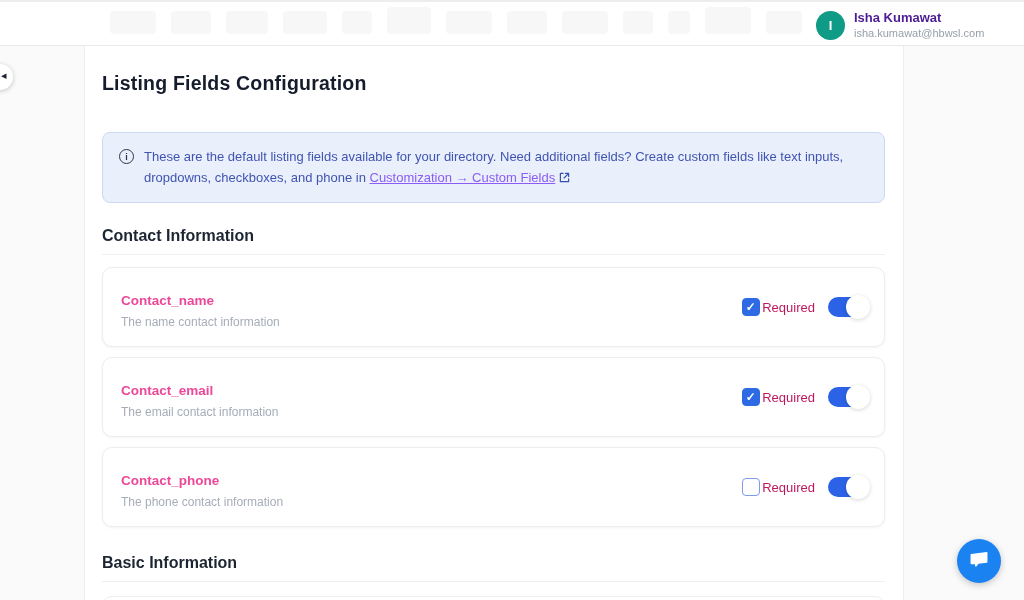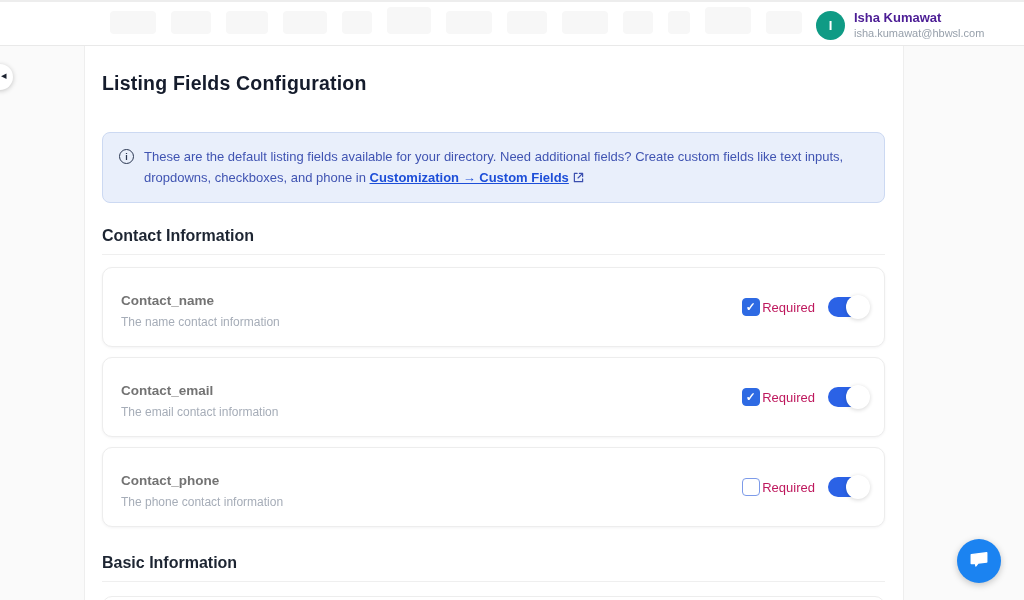--- a/index.html
+++ b/index.html
@@ -42,35 +42,35 @@
   .banner{
     margin-top:37px; background:#e9effb; border:1px solid #ccd9f2; border-radius:8px;
     padding:13px 16px; display:flex; gap:10px;
   }
   .info-icon{
     flex:none; width:15px; height:15px; margin-top:3px; border:1.5px solid #2b3752; border-radius:50%;
     color:#2b3752; font-size:9px; font-weight:700; font-style:normal;
     display:flex; align-items:center; justify-content:center;
   }
   .banner-text{ font-size:13px; color:#4054b2; line-height:21px; }
-  .banner-link{ color:#1d4ed8; font-weight:700; text-decoration:underline; cursor:pointer; }
+  .banner-link{ color:#8b5cf6; font-weight:400; text-decoration:underline; cursor:pointer; }
   .ext-icon{ display:inline-block; vertical-align:-1px; margin-left:4px; }
 
   .section-title{ font-size:16px; font-weight:700; color:#1d2532; }
   .st-1{ margin-top:24px; }
   .st-2{ margin-top:27px; }
   .divider{ height:1px; background:#efefef; margin-top:9px; }
 
   .card{
     margin-top:12px; height:80px; background:#fff;
     border:1px solid #ededed; border-radius:10px; box-shadow:0 1px 3px rgba(16,24,40,.05);
     display:flex; align-items:center; justify-content:space-between; padding:0 18px;
   }
   .card + .card{ margin-top:10px; }
-  .field-name{ font-size:13.5px; font-weight:700; color:#737373;margin-top:8px; }
+  .field-name{ font-size:13.5px; font-weight:700; color:#ec4899;margin-top:8px; }
   .field-desc{ font-size:12px; color:#a6adb8; margin-top:7px; }
   .controls{ display:flex; align-items:center; }
   .checkbox{
     position:relative; width:18px; height:18px; border-radius:4px;
     border:1.5px solid #7d9be9; background:#fff; cursor:pointer;
   }
   .checkbox .check{ display:none; position:absolute; left:2.5px; top:0; color:#fff; font-size:12px; font-weight:700; line-height:16px; }
   .checkbox.checked{ background:#2e6ae3; border-color:#2e6ae3; }
   .checkbox.checked .check{ display:block; }
   .required-label{ font-size:13px; color:#be185d; margin-left:2px; }

